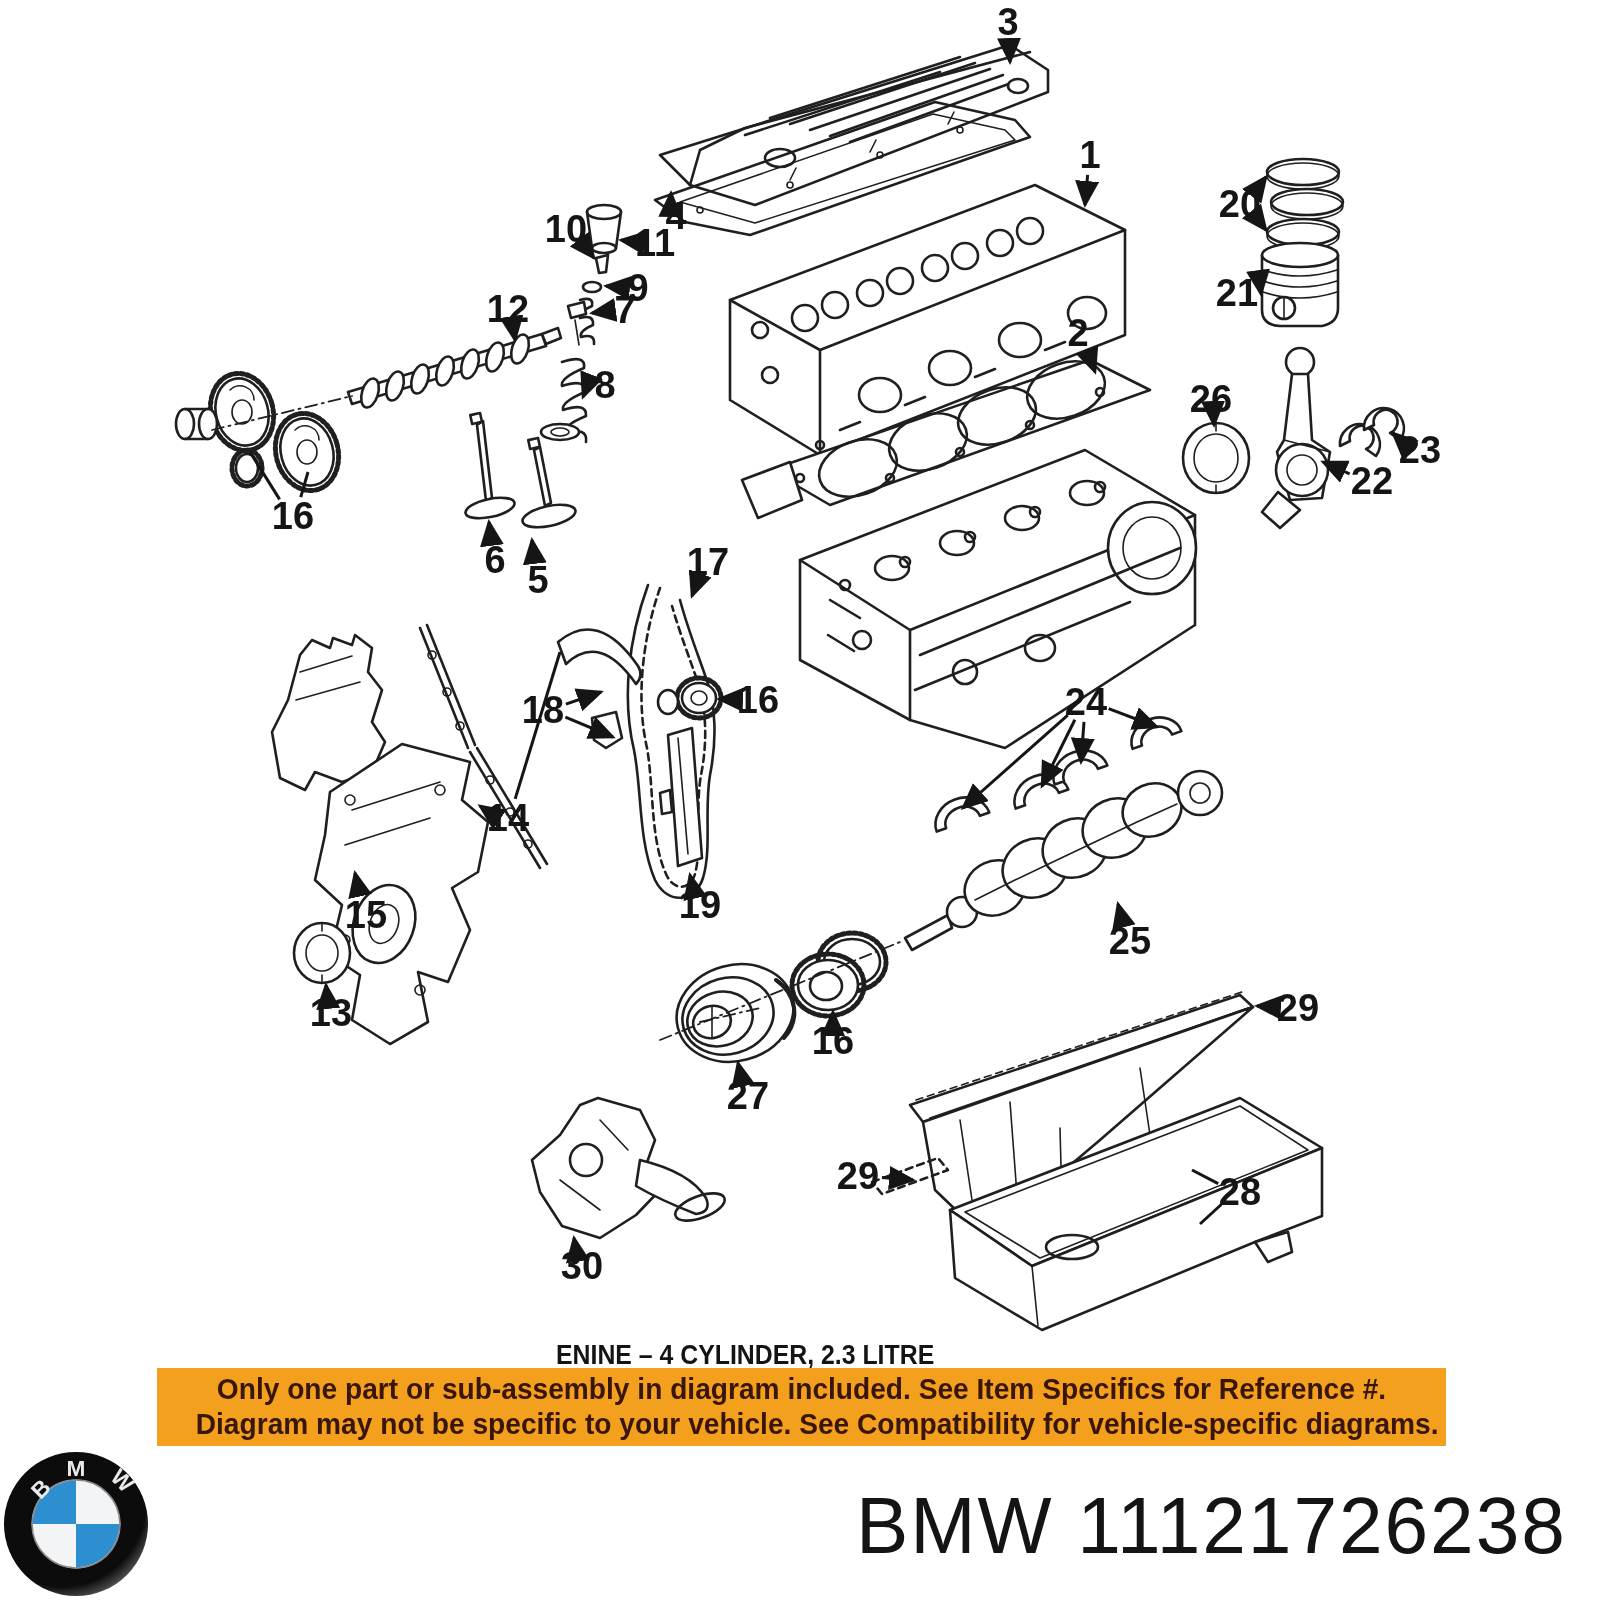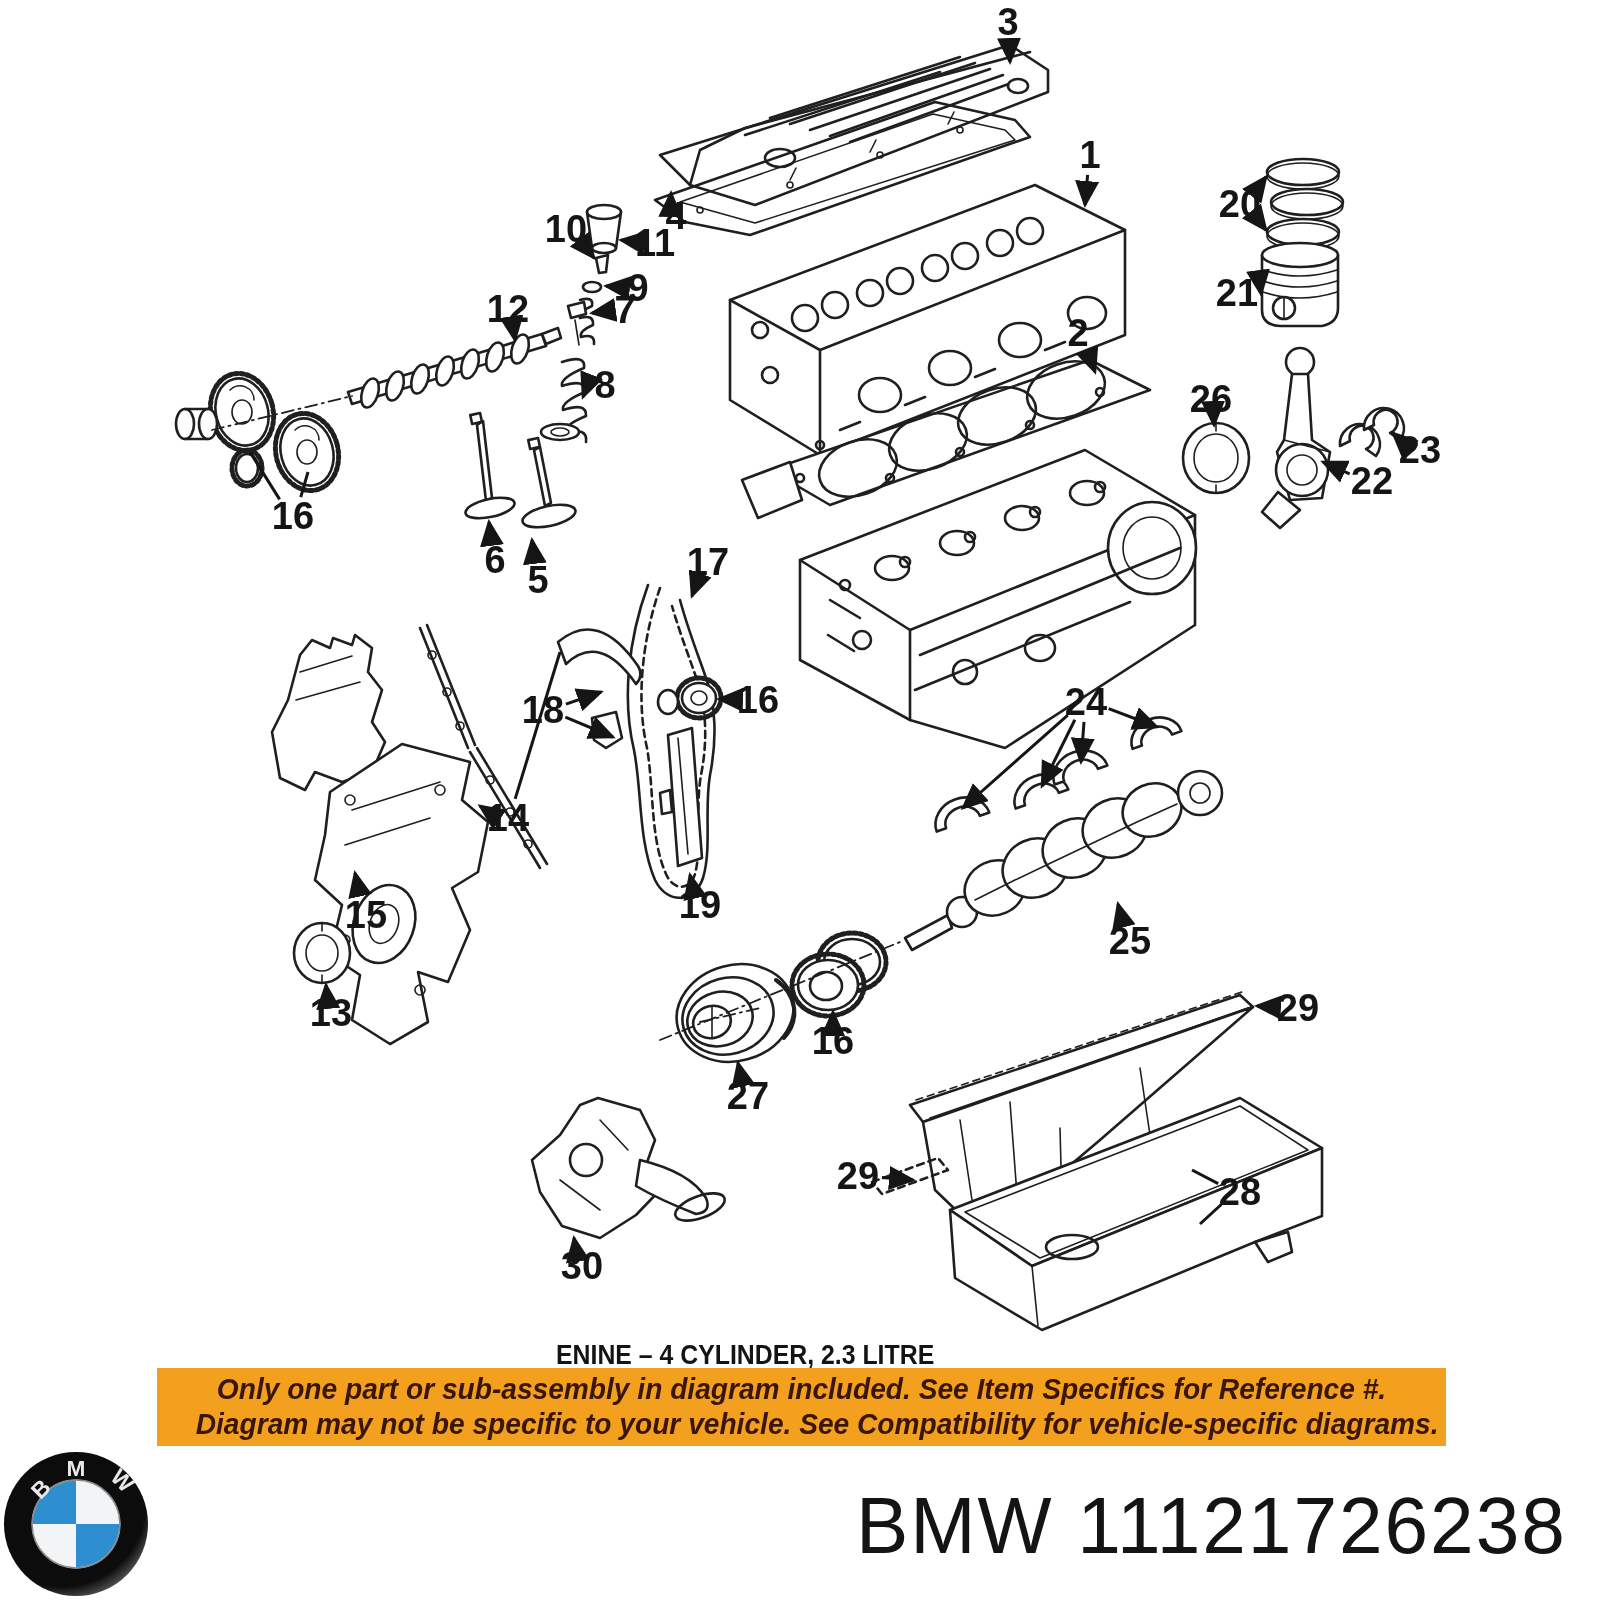--- a/index.html
+++ b/index.html
@@ -11,21 +11,21 @@
   .lnf{stroke:#1f1f1f;fill:#ffffff;stroke-width:2.6;stroke-linejoin:round;stroke-linecap:round;}
   .thin{stroke-width:1.6;}
   .thick{stroke-width:4;}
   .dash{stroke-dasharray:7 5;}
   .dashdot{stroke-dasharray:12 5 2 5;stroke-width:1.8;}
   .teeth{stroke-dasharray:3 3;stroke-width:5;}
   .caption{position:absolute;left:556px;top:1340px;font-weight:bold;font-size:27px;color:#141414;
            letter-spacing:0px;transform:scaleX(0.92);transform-origin:left;white-space:nowrap;}
   .banner{position:absolute;left:157px;top:1368px;width:1289px;height:78px;box-sizing:border-box;
           display:flex;flex-direction:column;justify-content:center;text-align:center;
-          padding:4px 20px;font-style:italic;}
+          padding:4px 20px;}
   .banner .bline{font-weight:bold;font-size:29px;line-height:35px;white-space:nowrap;transform:scaleX(0.97);transform-origin:center;}
   .footer-text{position:absolute;left:856px;top:1480px;font-size:80px;font-weight:400;color:#141414;
                letter-spacing:2px;white-space:nowrap;transform:scaleX(0.98);transform-origin:left;}
   .logo{position:absolute;left:2px;top:1450px;width:148px;height:148px;}
 </style>
 </head>
 <body>
 
 <div class="page">
 

